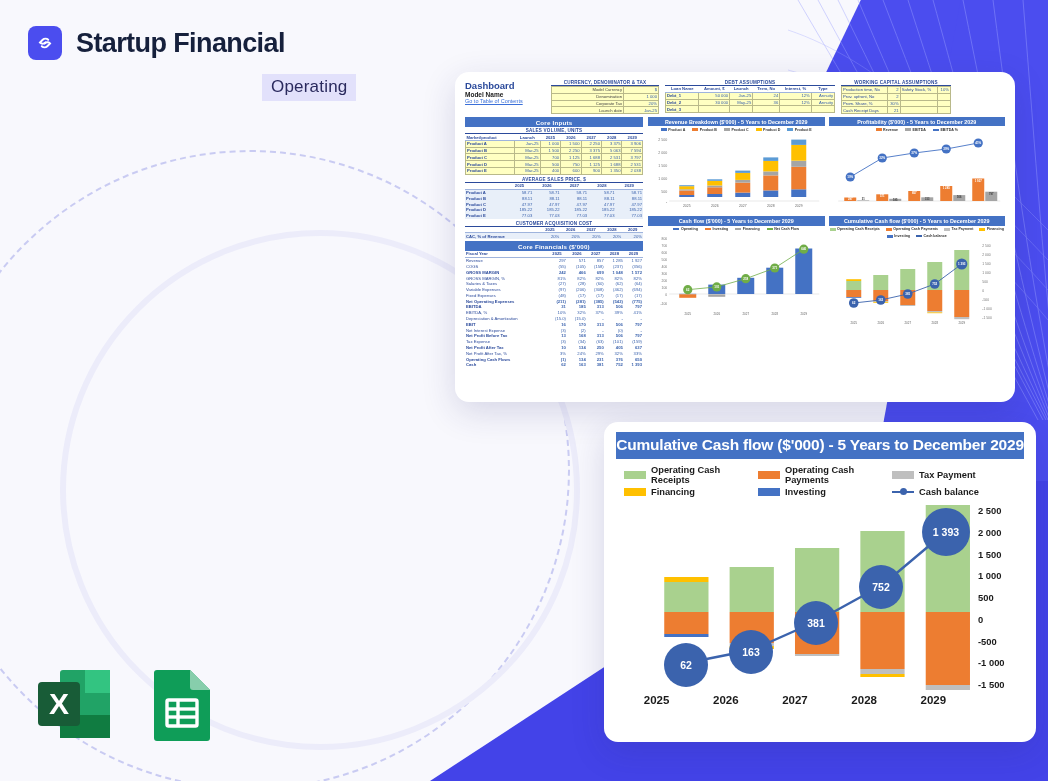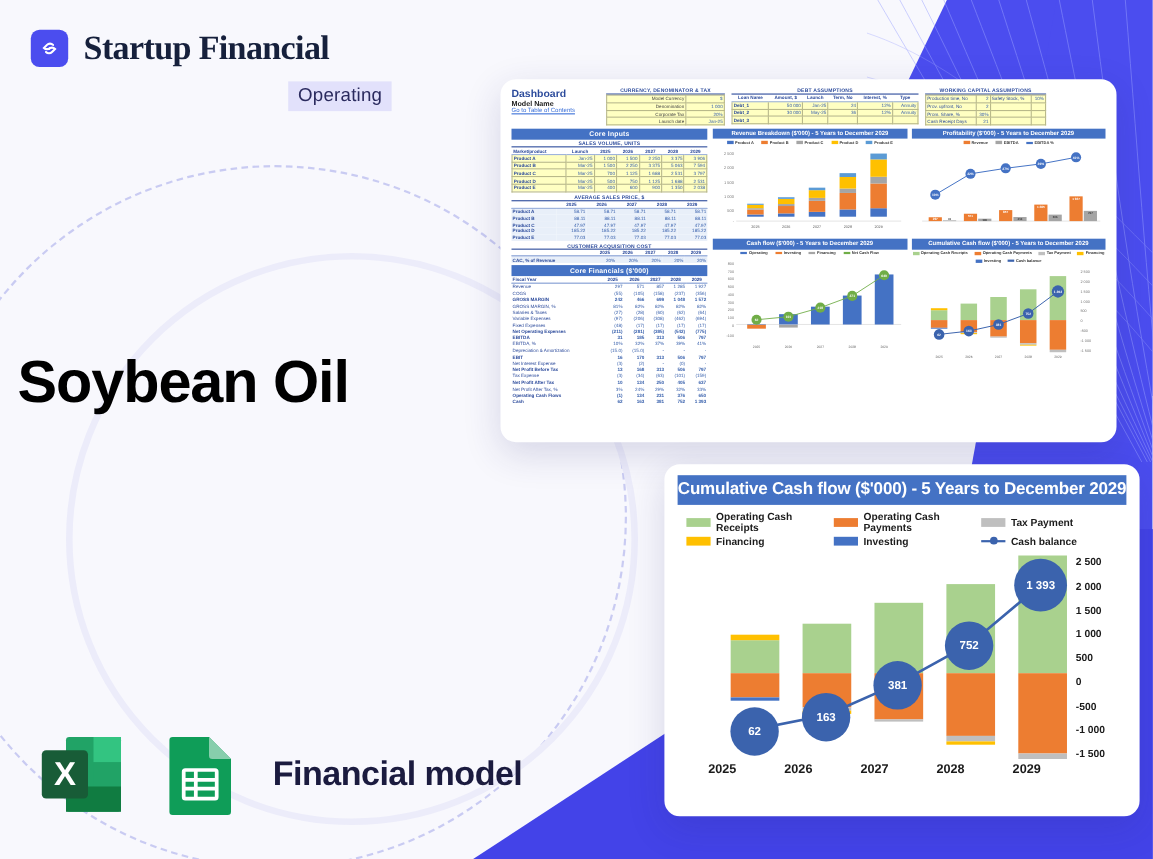--- a/index.html
+++ b/index.html
@@ -37,22 +37,22 @@
   .logo-row {
     position: absolute; left: 28px; top: 26px;
     display: flex; align-items: center; gap: 14px; z-index: 5;
   }
   .logo-mark {
     width: 34px; height: 34px; border-radius: 8px;
     background: #4b4def;
     display: flex; align-items: center; justify-content: center;
   }
   .logo-text {
-    font-size: 31px; font-weight: bold; color: #16203c;
-    letter-spacing: -0.6px; white-space: nowrap; font-family: Liberation Serif, serif;
+    font-size: 27px; font-weight: bold; color: #16203c;
+    letter-spacing: -0.6px; white-space: nowrap;
   }
   .logo-sub {
     position: absolute; left: 262px; top: 74px; z-index: 5;
     background: #e2e1fb; color: #2a2a5e;
     font-size: 17px; padding: 3px 9px 4px 9px;
     letter-spacing: 0.2px;
   }
 
   
   .headline {
@@ -203,21 +203,20 @@
       <svg width="22" height="22" viewBox="0 0 24 24" fill="none" stroke="#fff" stroke-width="2.1" stroke-linecap="round">
         <path d="M15.5 8.5a4.2 4.2 0 0 0-6 0l-3 3a4.2 4.2 0 0 0 6 0"></path>
         <path d="M8.5 15.5a4.2 4.2 0 0 0 6 0l3-3a4.2 4.2 0 0 0-6 0"></path>
       </svg>
     </div>
     <div class="logo-text">Startup Financial</div>
   </div>
   <div class="logo-sub">Operating</div>
 
   <div class="headline">
-    <div>Soybean Oil</div>
   </div>
 
   <div class="files">
     <div class="file-ico">
       <svg width="88" height="88" viewBox="0 0 88 88">
         <rect x="30" y="10" width="50" height="68" rx="3" fill="#21a366"></rect>
         <rect x="55" y="10" width="25" height="23" fill="#33c481"></rect>
         <rect x="55" y="33" width="25" height="22" fill="#21a366"></rect>
         <rect x="30" y="55" width="50" height="23" fill="#107c41"></rect>
         <rect x="8" y="22" width="42" height="44" rx="4" fill="#185c37"></rect>
@@ -227,21 +226,20 @@
     <div class="file-ico">
       <svg width="88" height="88" viewBox="0 0 88 88">
         <path d="M18 10 h36 l20 20 v48 a3 3 0 0 1 -3 3 H21 a3 3 0 0 1 -3 -3 V13 a3 3 0 0 1 3 -3z" fill="#0f9d58"></path>
         <path d="M54 10 l20 20 H57 a3 3 0 0 1 -3 -3z" fill="#87ceac"></path>
         <rect x="31" y="40" width="30" height="26" rx="1.5" fill="none" stroke="#fff" stroke-width="3.4"></rect>
         <line x1="31" y1="49" x2="61" y2="49" stroke="#fff" stroke-width="3.4"></line>
         <line x1="31" y1="57" x2="61" y2="57" stroke="#fff" stroke-width="3.4"></line>
         <line x1="42" y1="40" x2="42" y2="66" stroke="#fff" stroke-width="3.4"></line>
       </svg>
     </div>
-    <div class="files-label">Financial model</div>
   </div>
 
   <div class="card ss" id="dashboard-card">
 
     <div style="display:flex; gap:6px; align-items:flex-start;">
       <div style="width:80px;">
         <div class="ss-title">Dashboard</div>
         <div class="ss-sub">Model Name</div>
         <div class="ss-link">Go to Table of Contents</div>
       </div>

